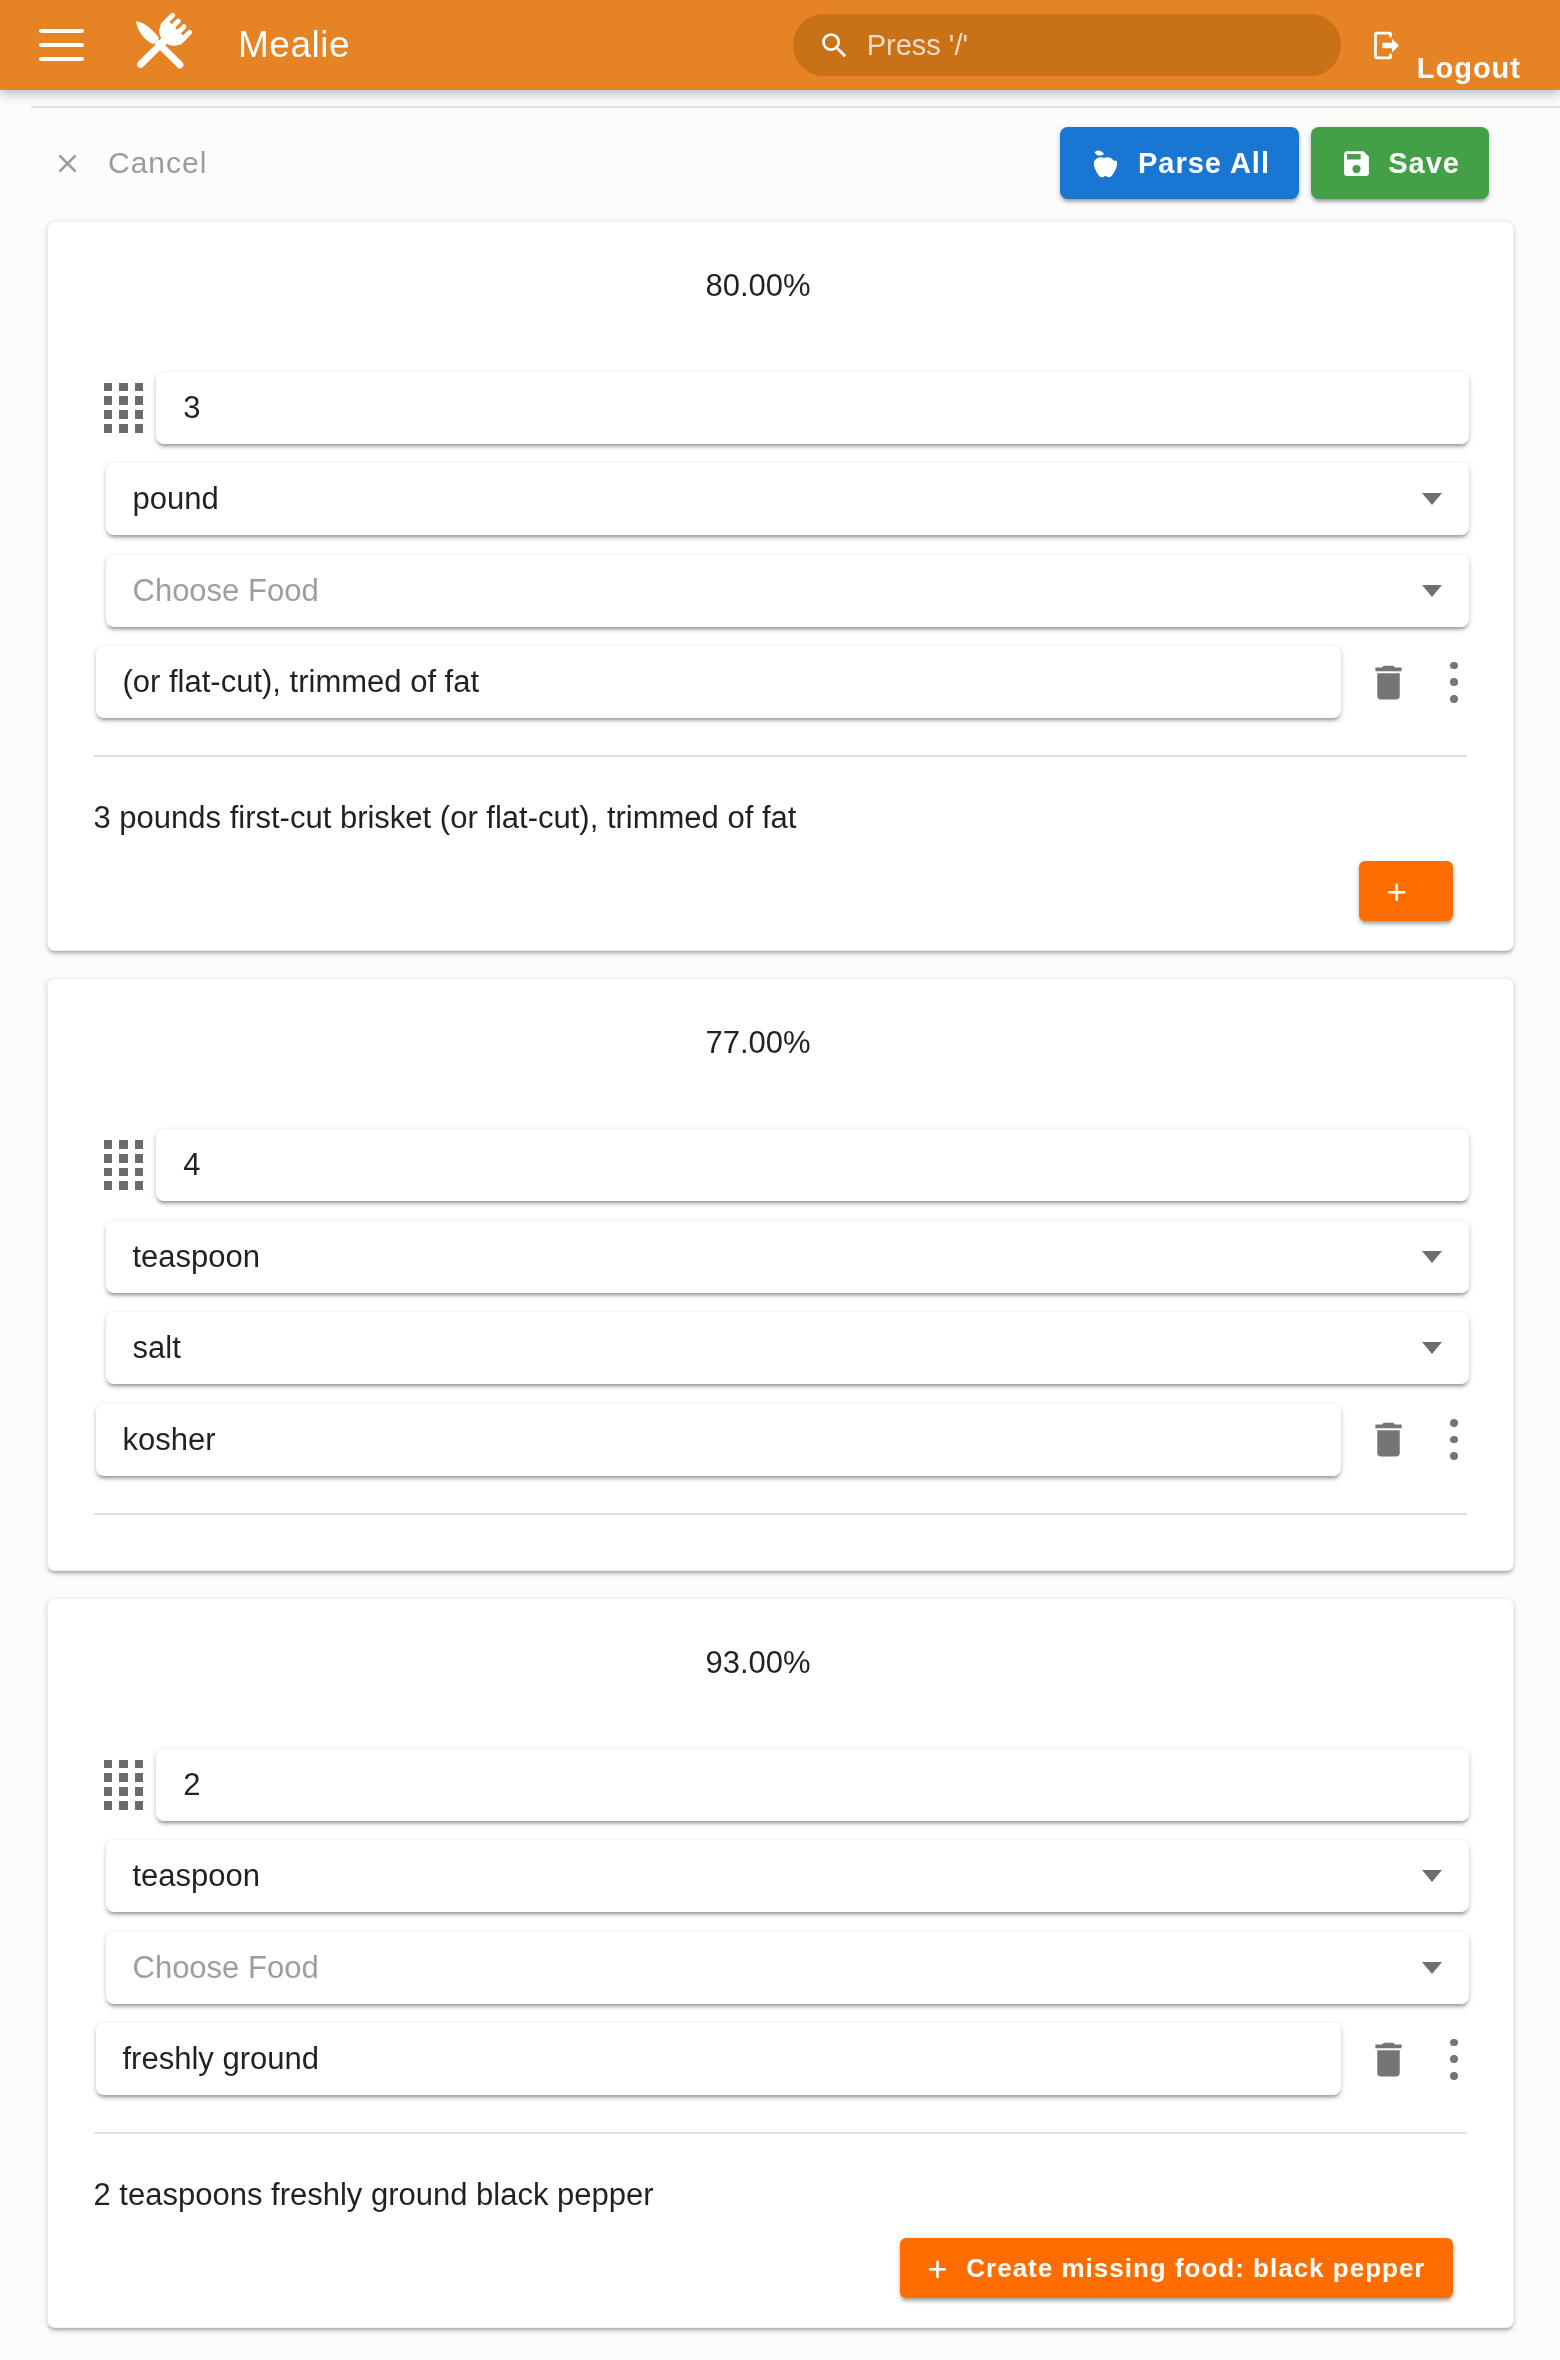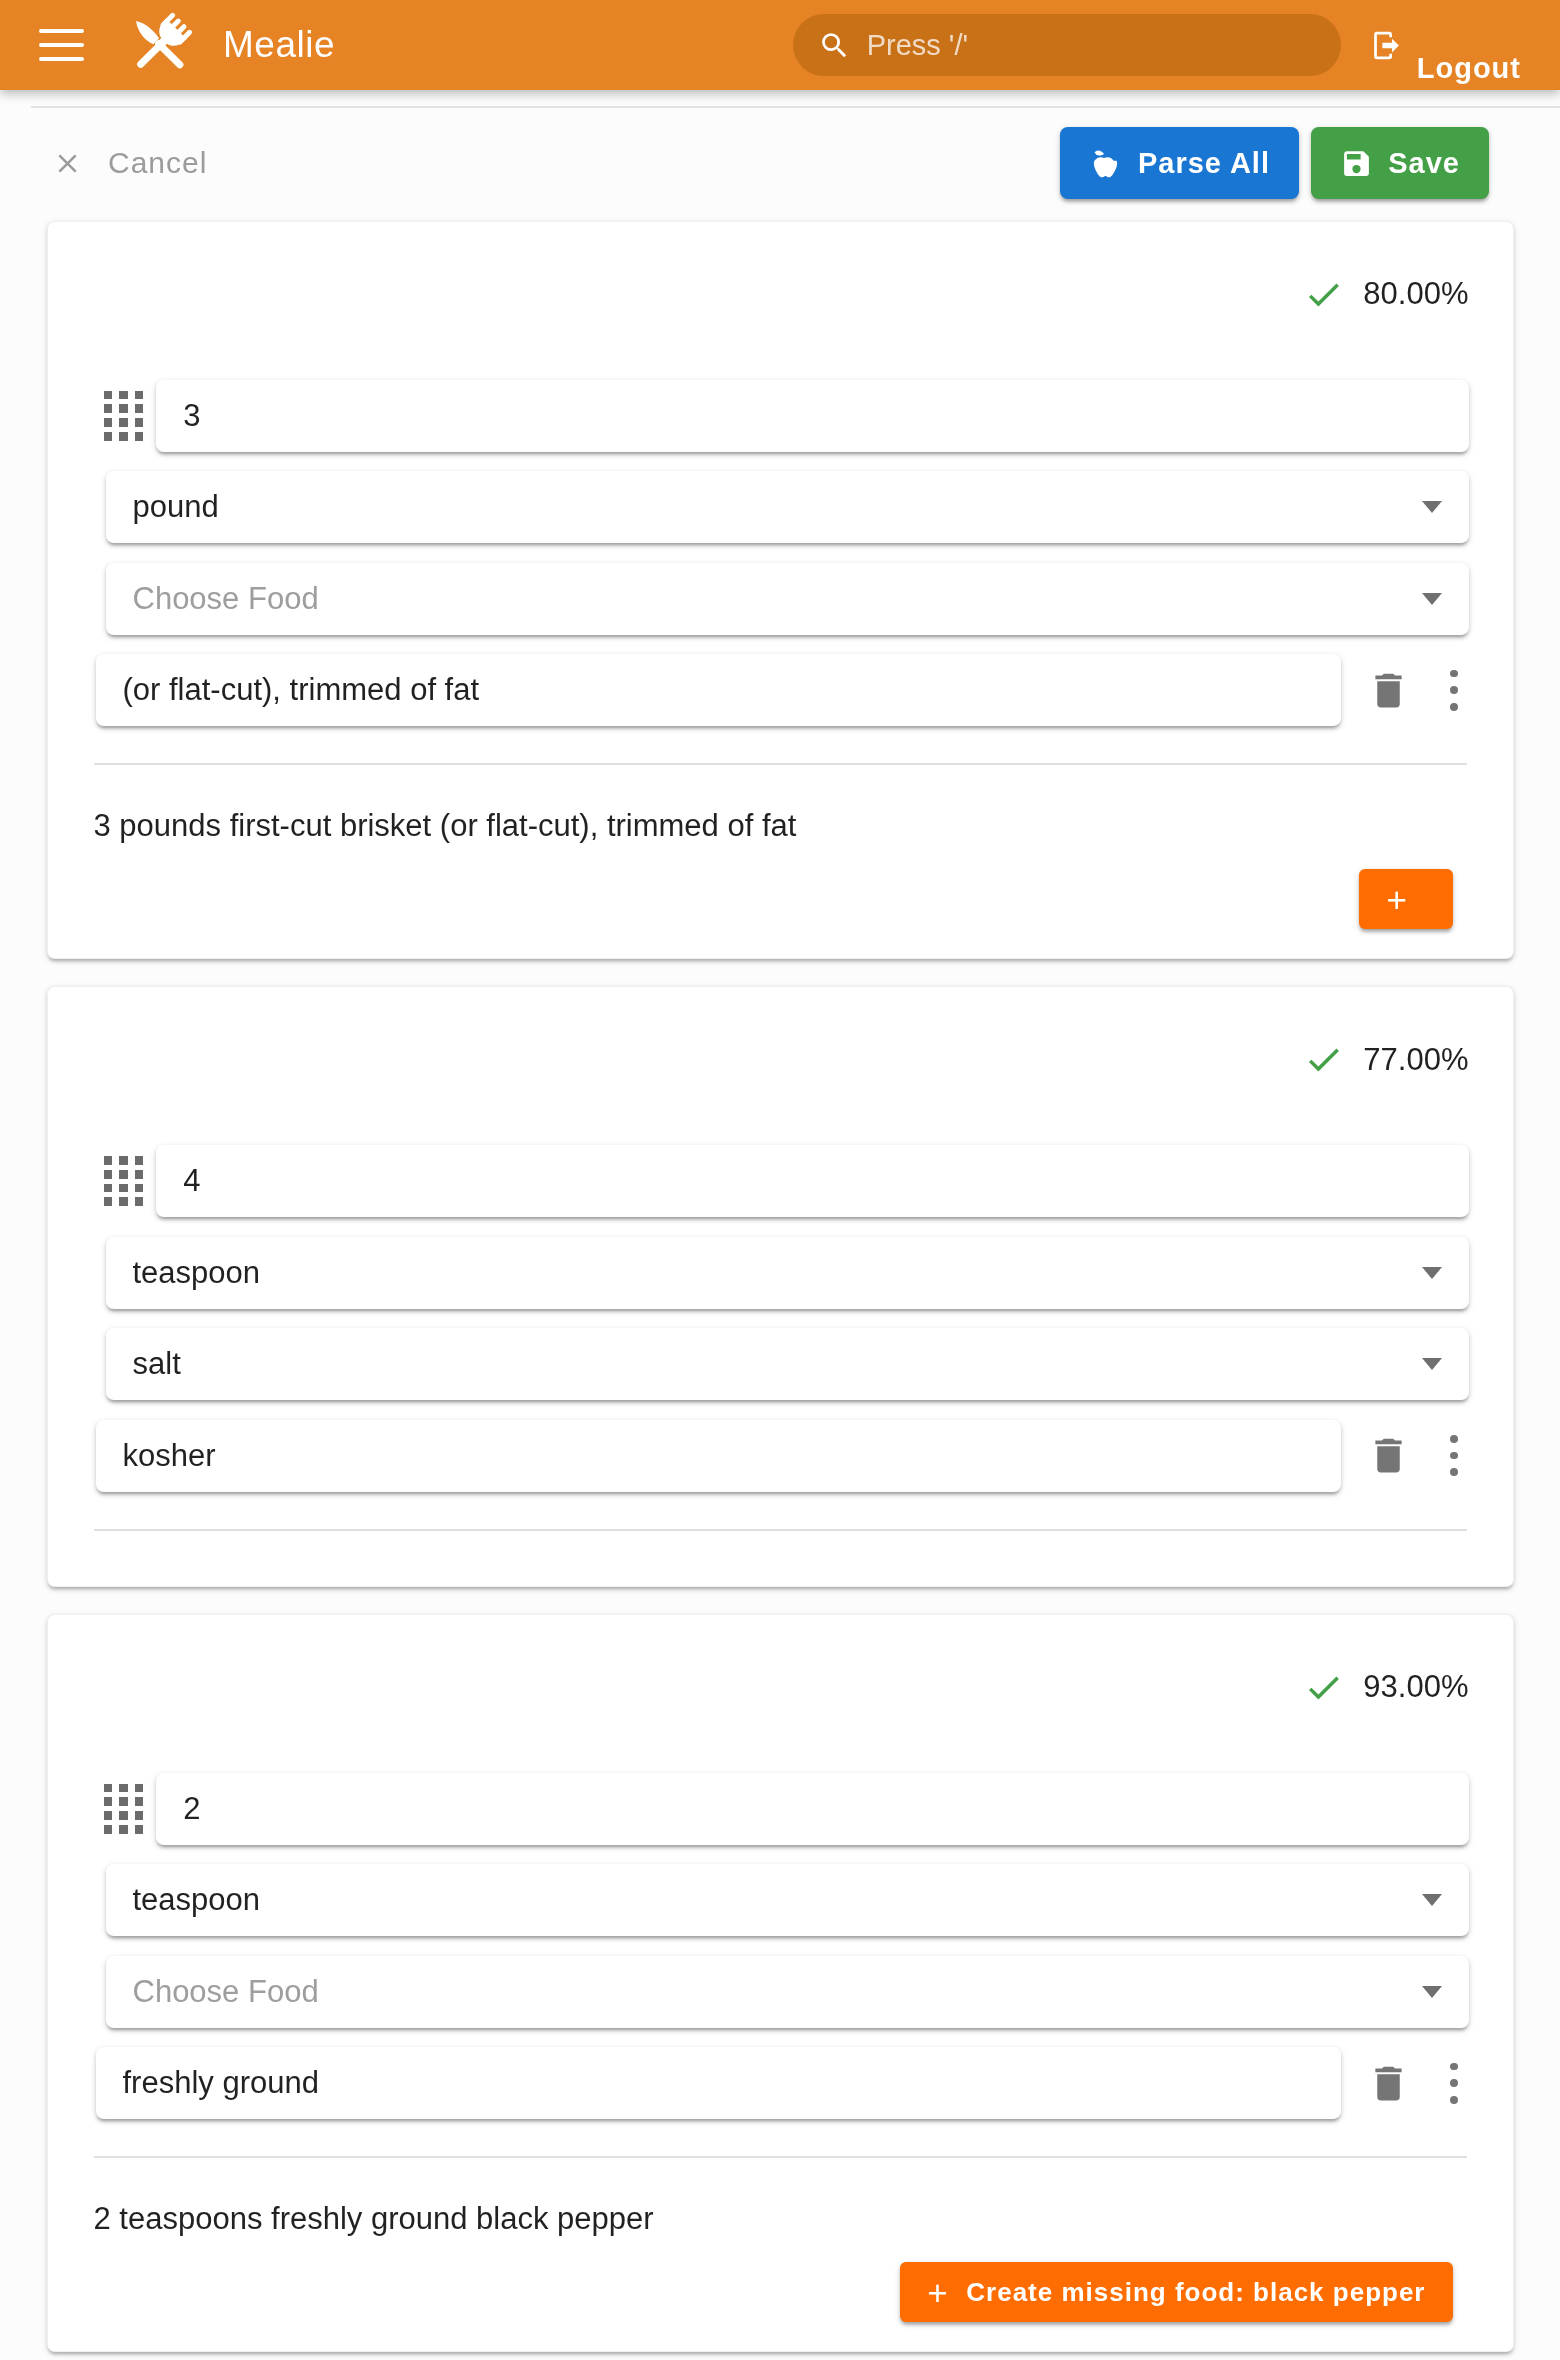--- a/index.html
+++ b/index.html
@@ -6,21 +6,21 @@
   html,body { width:1560px; height:2360px; overflow:hidden; background:#fcfcfc;
     font-family:"Liberation Sans", sans-serif; color:rgba(0,0,0,.87); }
 
   
   .appbar { height:90px; background:#E58325; display:flex; align-items:center;
     padding:0 39px; box-shadow:0 3.9px 9.8px rgba(0,0,0,.25); position:relative; z-index:5; }
   .hamburger { width:45px; height:33px; display:flex; flex-direction:column;
     justify-content:space-between; cursor:pointer; }
   .hamburger span { display:block; height:4.9px; background:#fff; border-radius:2.9px; }
   .logo { width:74px; height:74px; margin-left:39px; display:flex; align-items:center; }
-  .app-title { color:#fff; font-size:37px; font-weight:500; margin-left:26px; letter-spacing:0.5px; }
+  .app-title { color:#fff; font-size:37px; font-weight:500; margin-left:41px; letter-spacing:0.5px; }
   .search { margin-left:auto; width:548px; height:62px; background:#C97117; border-radius:31px;
     display:flex; align-items:center; padding:0 25px; cursor:text; }
   .search svg { width:33px; height:33px; flex:none; }
   .search-ph { margin-left:15.6px; font-size:29px; color:rgba(255,255,255,.75); }
   .logout { display:flex; align-items:center; margin-left:29px; cursor:pointer; }
   .logout svg { width:33px; height:33px; }
   .logout span { color:#fff; font-size:29px; font-weight:700; margin-left:13.7px; letter-spacing:1px;margin-top:47px; }
 
   
   .top-divider { height:2px; background:#e2e2e2; margin:15.6px 0 0 31px; }
@@ -40,21 +40,21 @@
   .plus { font-size:35px; font-weight:400; margin-right:17.6px; line-height:1; }
 
   
   .card { width:1467px; margin:21.5px auto 0; background:#fff; border-radius:7.8px;
     border:1px solid rgba(0,0,0,.06); padding:39px 0 29px;
     box-shadow:0 3.9px 2.9px -2px rgba(0,0,0,.16), 0 2.9px 3.9px 0 rgba(0,0,0,.10), 0 2px 7.8px 0 rgba(0,0,0,.10); }
   .card + .card { margin-top:27px; }
   .card.no-create { padding-bottom:55px; }
 
   .conf-row { display:flex; align-items:center; justify-content:flex-end; gap:19.5px;
-    margin:16px 44px 68px 0; height:35px; }
+    margin:8px 44px 68px 0; height:35px;flex-direction:column; }
   .conf-row svg { width:41px; height:41px; }
   .conf { font-size:31px; color:rgba(0,0,0,.87); }
 
   .row { display:flex; align-items:center; margin-bottom:19.5px; }
   .field { background:#fff; border:none; outline:none; border-radius:7.8px; height:72px;
     font-family:inherit; font-size:31px; color:rgba(0,0,0,.87); width:100%;
     box-shadow:0 3.9px 2.9px -2px rgba(0,0,0,.2), 0 2.9px 3.9px 0 rgba(0,0,0,.14), 0 2px 7.8px 0 rgba(0,0,0,.12); }
   .qty-row { margin-left:56px; margin-right:44px; gap:13.7px; }
   .drag { flex:none; width:39px; display:grid; grid-template-columns:repeat(3,8.8px);
     grid-auto-rows:8.8px; gap:4.9px 6.8px; cursor:grab; }

